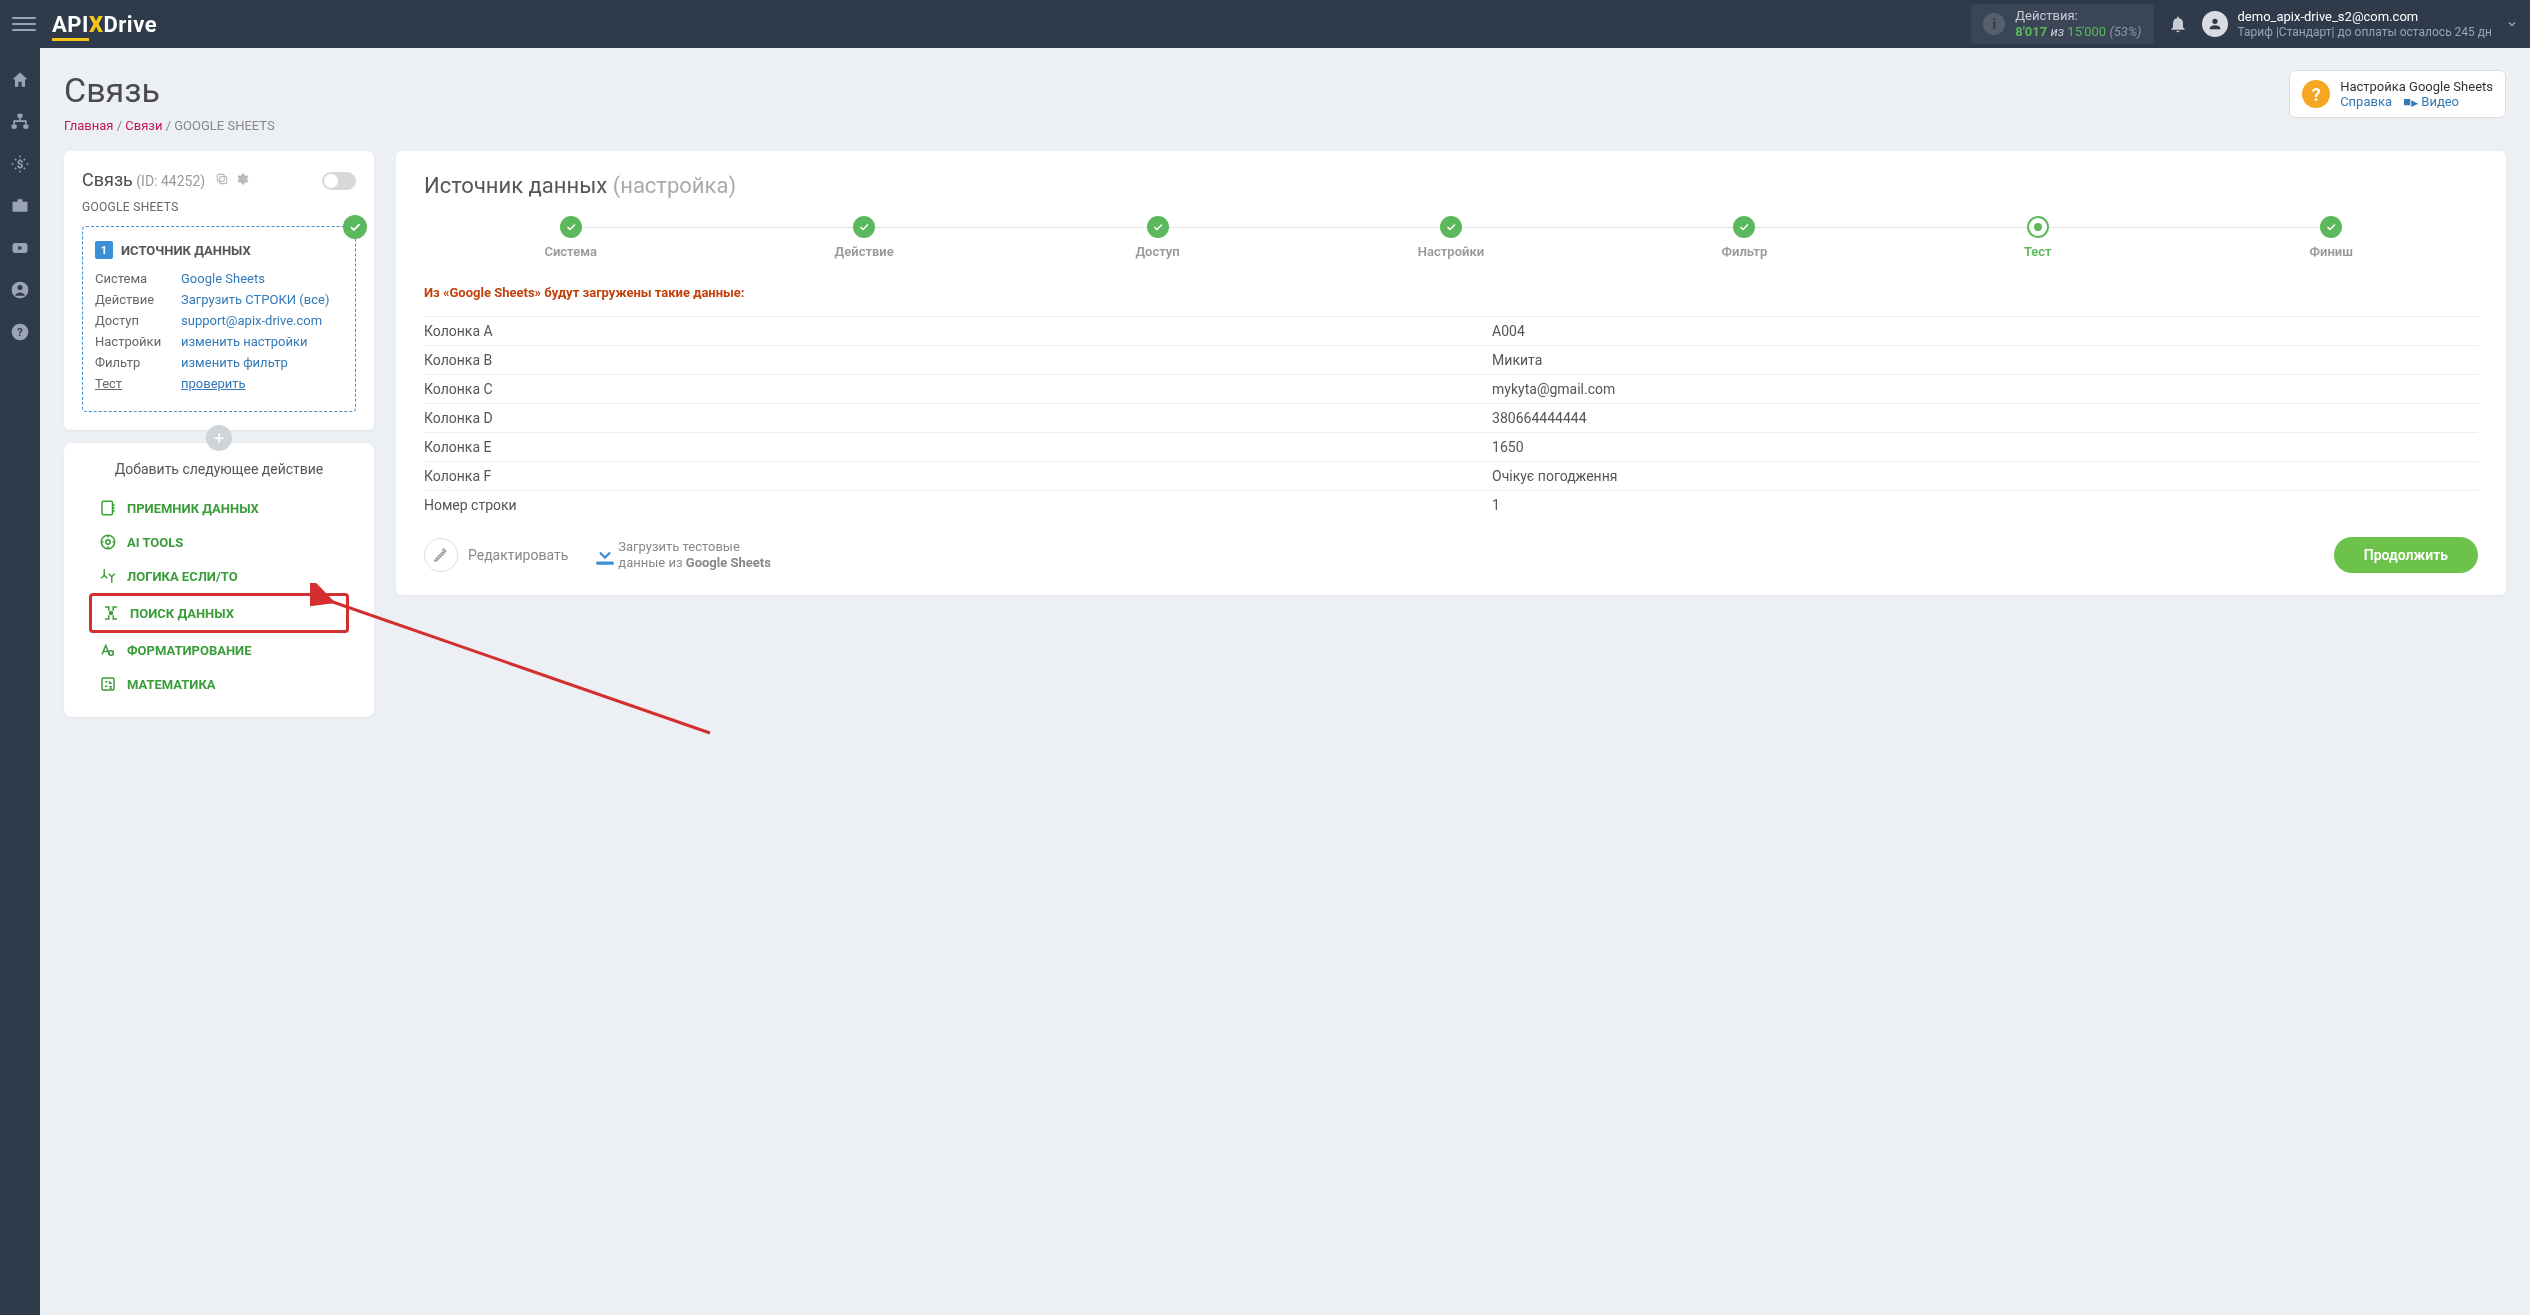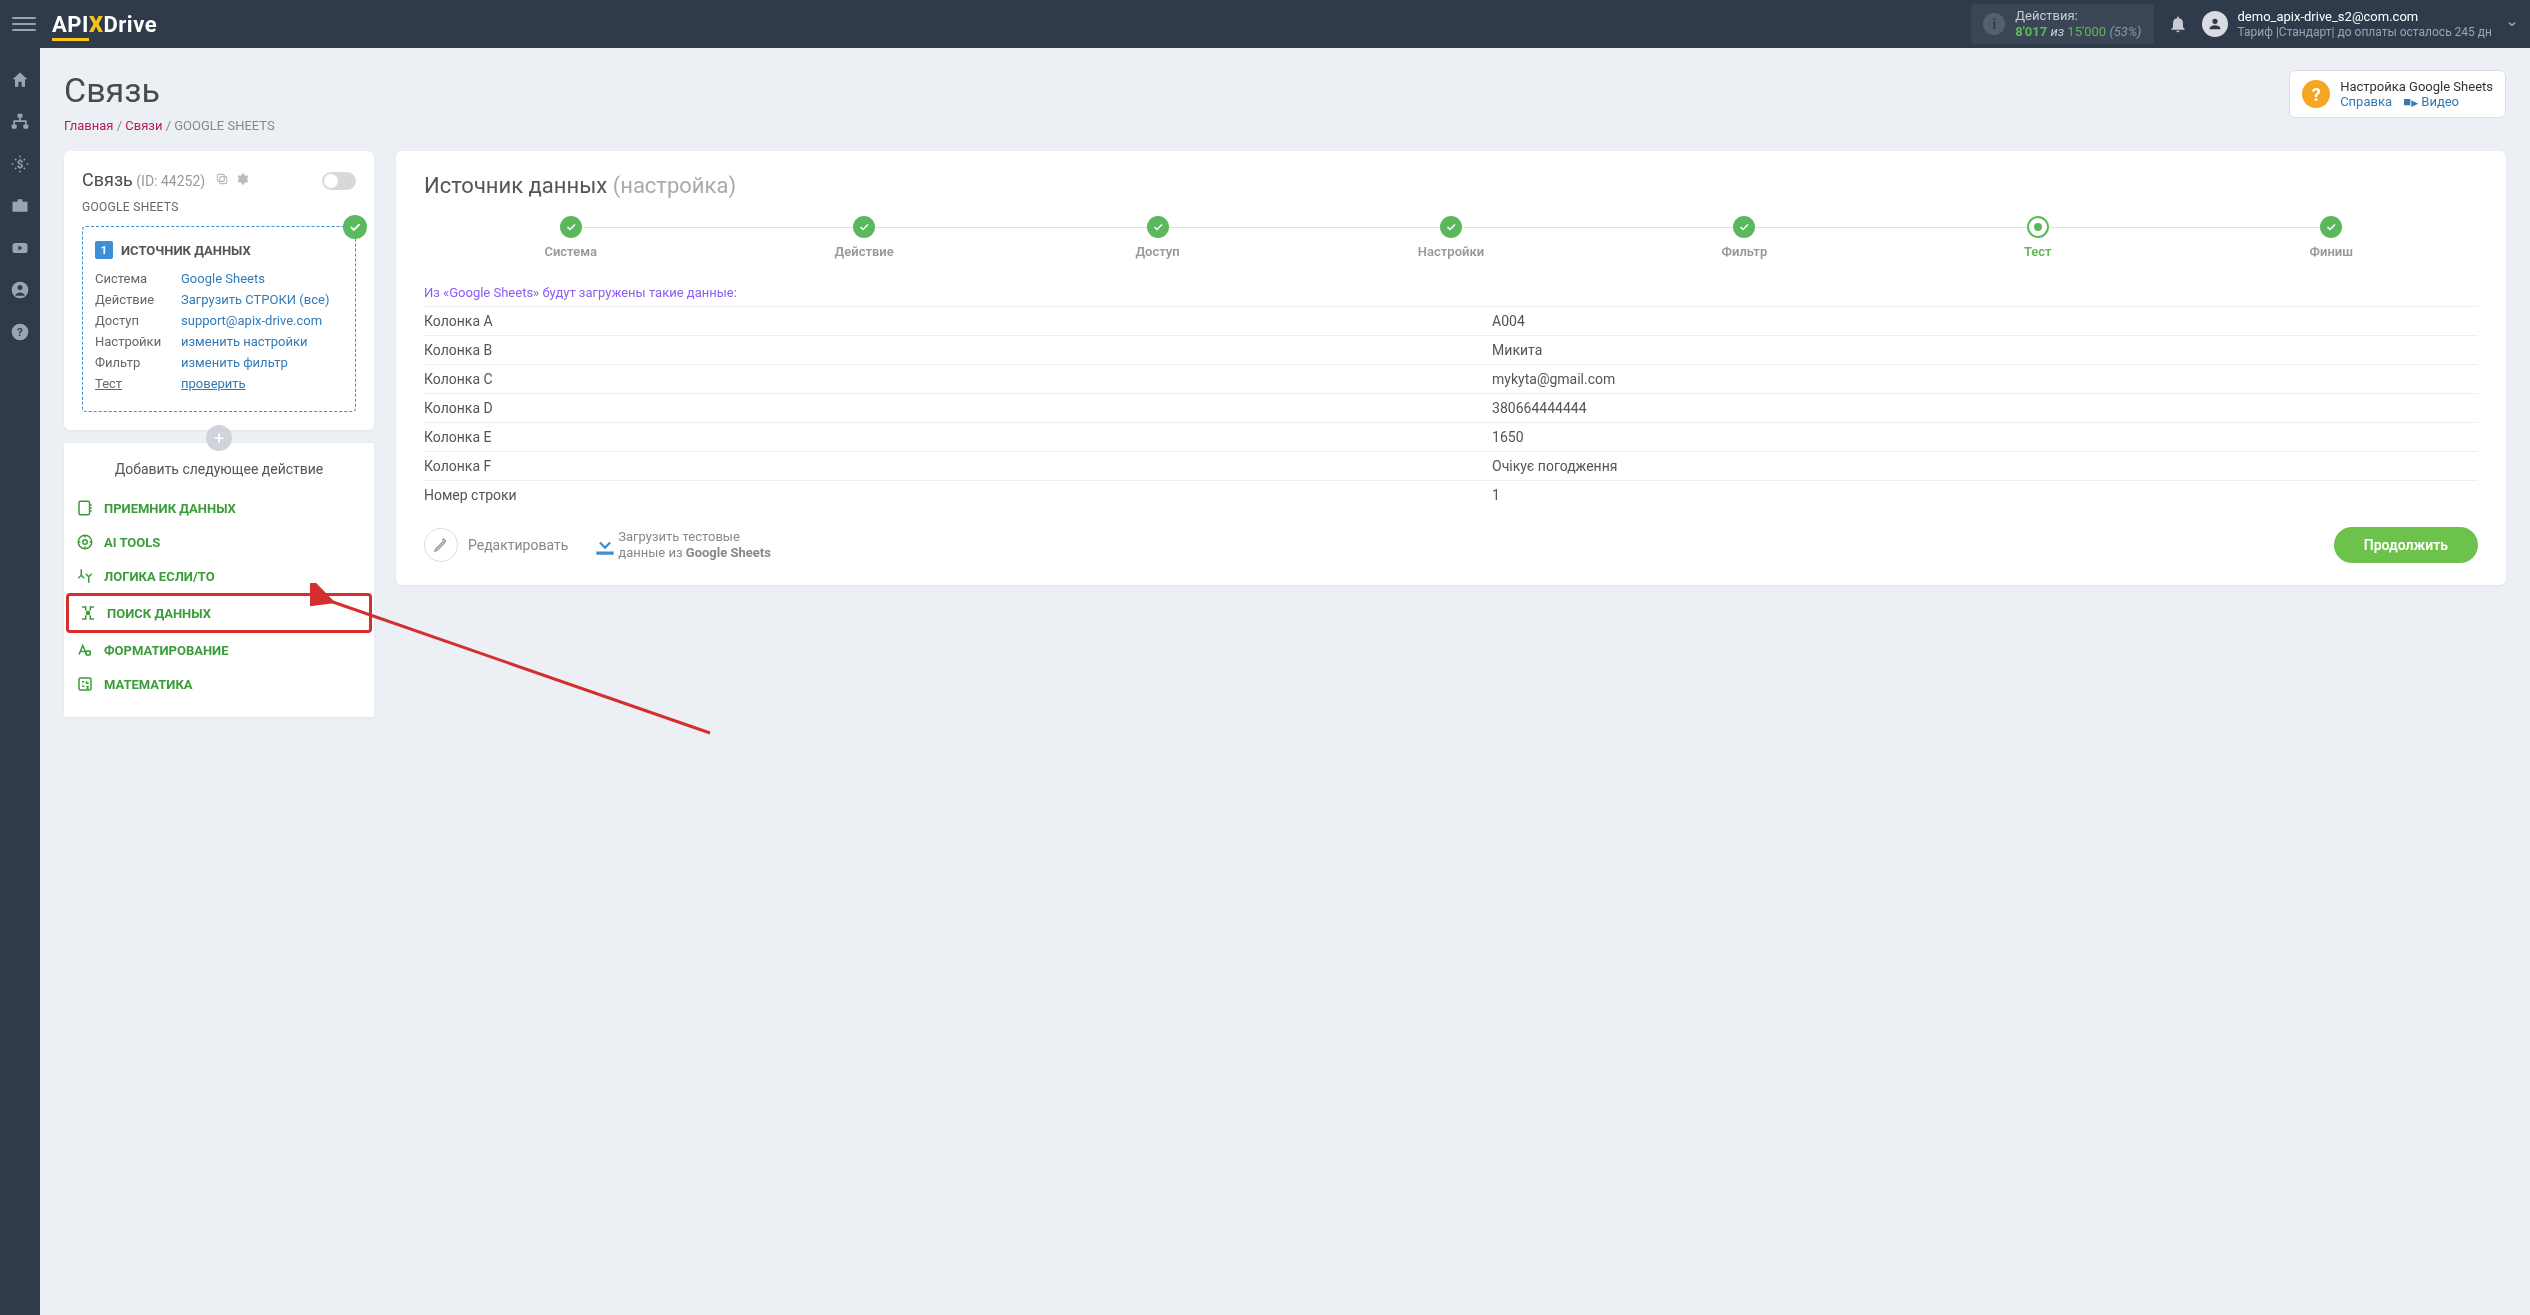--- a/index.html
+++ b/index.html
@@ -49,40 +49,40 @@
 .src-box{border:1.5px dashed #3b8fd6;border-radius:4px;padding:14px 12px;margin-top:12px;position:relative}
 .src-box .badge{position:absolute;top:-12px;right:-12px;width:24px;height:24px;border-radius:50%;background:#5cb85c;display:flex;align-items:center;justify-content:center}
 .src-title{font-size:13px;font-weight:700;color:#555;display:flex;align-items:center;margin-bottom:12px}
 .src-title .num{background:#3b8fd6;color:#fff;width:18px;height:18px;display:inline-flex;align-items:center;justify-content:center;font-size:11px;border-radius:2px;margin-right:8px}
 .kv{display:flex;font-size:13px;margin-bottom:6px}
 .kv .k{width:86px;color:#666}
 .kv .v{color:#337ab7}
 .kv .v.u{text-decoration:underline;font-style:normal}
 .kv .k.u{text-decoration:underline}
 .plus-knob{width:26px;height:26px;border-radius:50%;background:#cfd4da;color:#fff;display:flex;align-items:center;justify-content:center;margin:-5px auto 0;position:relative;z-index:2;font-size:18px}
-.add-card{background:#fff;border-radius:2px;padding:18px 2px 16px;box-shadow:0 1px 3px rgba(0,0,0,.05);margin-top:-8px}
+.add-card{background:#fff;border-radius:8px;padding:18px 25px 16px;box-shadow:0 1px 3px rgba(0,0,0,.05);margin-top:-8px}
 .add-card .hdr{text-align:center;font-size:14px;color:#555;margin-bottom:14px}
 .act-item{display:flex;align-items:center;gap:10px;padding:8px 10px;color:#3a9d3a;font-weight:700;font-size:13px;cursor:pointer;border-radius:4px}
 .act-item .ic{width:18px;height:18px;display:flex;align-items:center;justify-content:center}
 .act-item.hl{border:3px solid #d32f2f;border-radius:4px}
 .main{flex:1}
 .main .card{padding:22px 28px}
 .mtitle{font-size:22px;color:#555}
 .mtitle .sub{color:#aaa;font-weight:400}
 .steps{display:flex;align-items:center;margin-top:18px}
 .step{flex:1;text-align:center;position:relative}
 .step .dot{width:22px;height:22px;border-radius:50%;background:#5cb85c;margin:0 auto;display:flex;align-items:center;justify-content:center}
 .step.cur .dot{background:#fff;border:2px solid #5cb85c;position:relative}
 .step.cur .dot::after{content:"";width:8px;height:8px;background:#5cb85c;border-radius:50%}
 .step .lbl{margin-top:6px;font-size:13px;color:#999;font-weight:600}
 .step.cur .lbl{color:#5cb85c}
 .step-line{position:absolute;top:11px;left:50%;right:-50%;height:1px;background:#e0e0e0;z-index:0}
 .step:last-child .step-line{display:none}
 .step .dot{position:relative;z-index:1}
-.data-intro{font-size:13px;font-weight:400;color:#8b5cf6;margin-top:26px;margin-bottom:6px}
+.data-intro{font-size:13px;font-weight:700;color:#c2410c;margin-top:26px;margin-bottom:16px}
 .drow{display:flex;font-size:14px;color:#555;padding:6px 0;border-top:1px solid #eee}
 .drow:first-of-type{border-top:1px solid #eee}
 .drow .dk{width:52%}
 .drow .dv{flex:1}
 .actions-row{display:flex;align-items:center;margin-top:18px;gap:24px}
 .edit-btn{display:flex;align-items:center;gap:10px;color:#888;cursor:pointer}
 .edit-btn .circ{width:34px;height:34px;border:1px solid #ddd;border-radius:50%;display:flex;align-items:center;justify-content:center;color:#999}
 .dl-btn{display:flex;align-items:center;color:#888;cursor:pointer}
 .dl-btn .ic{color:#3b8fd6;font-size:22px}
 .dl-btn .tx{font-size:13px;line-height:1.25}

